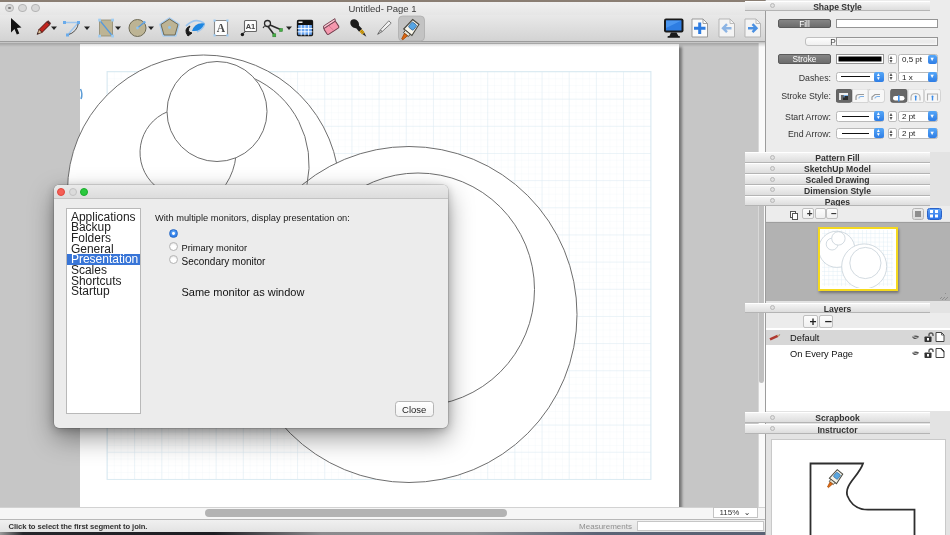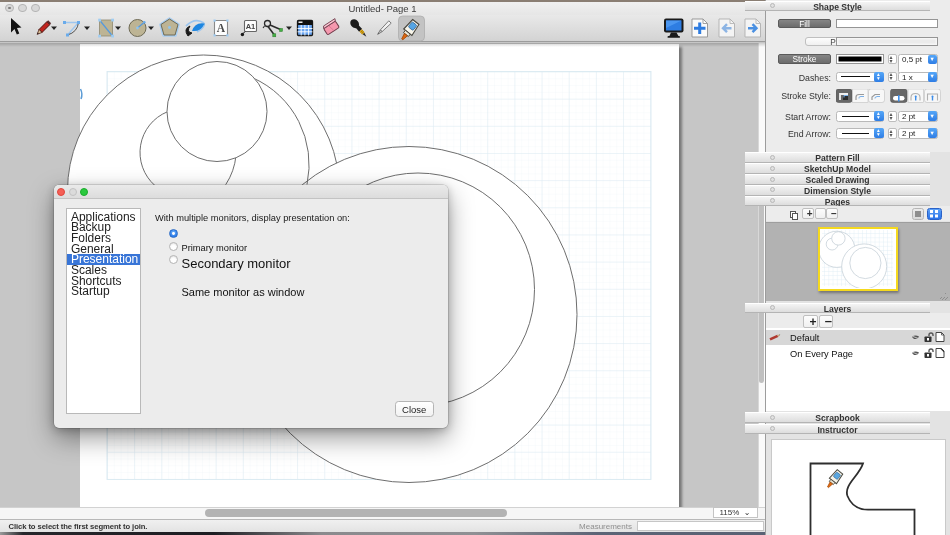--- a/index.html
+++ b/index.html
@@ -226,21 +226,21 @@
   <div class="abs" style="left:12.9px;top:23px;width:74.6px;height:206px;background:#fff;border:1px solid #b9b9b9;box-sizing:border-box;font-size:12px;color:#222;">
     <div style="padding:2.5px 0 0 3.5px;line-height:10.7px;">Applications<br>Backup<br>Folders<br>General<br><span style="display:block;background:#3875d7;color:#fff;margin-left:-4px;padding-left:4px;">Presentation</span>Scales<br>Shortcuts<br>Startup</div>
   </div>
   <div class="abs" style="left:101.5px;top:27.5px;font-size:9.3px;color:#1a1a1a;">With multiple monitors, display presentation on:</div>
   <div class="abs" style="left:115.5px;top:43.7px;width:9.2px;height:9.2px;border-radius:50%;background:radial-gradient(circle at 50% 35%,#6db2fc,#2e7ce8 70%);border:0.5px solid #2a6cc8;box-sizing:border-box;"></div>
   <div class="abs" style="left:118.7px;top:46.9px;width:2.8px;height:2.8px;border-radius:50%;background:#fff;"></div>
   <div class="abs" style="left:115.5px;top:57px;width:9.2px;height:9.2px;border-radius:50%;background:#fff;border:0.5px solid #b2b2b2;box-sizing:border-box;box-shadow:inset 0 1px 1.5px rgba(0,0,0,0.12);"></div>
   <div class="abs" style="left:115.5px;top:70.3px;width:9.2px;height:9.2px;border-radius:50%;background:#fff;border:0.5px solid #b2b2b2;box-sizing:border-box;box-shadow:inset 0 1px 1.5px rgba(0,0,0,0.12);"></div>
   <div class="abs" style="left:128px;top:61px;font-size:11px;color:#111;margin-top:40px;">Same monitor as window</div>
   <div class="abs" style="left:128px;top:57.8px;font-size:9.3px;color:#111;">Primary monitor</div>
-  <div class="abs" style="left:128px;top:71.1px;font-size:13px;color:#111;">Secondary monitor</div>
+  <div class="abs" style="left:128px;top:71.1px;font-size:10px;color:#111;">Secondary monitor</div>
   <div class="abs" style="left:341px;top:215.5px;width:39.5px;height:16.5px;background:linear-gradient(#fff,#f2f2f2);border:0.5px solid #b4b4b4;border-radius:3.5px;box-sizing:border-box;text-align:center;font-size:9.5px;color:#222;line-height:15px;">Close</div>
 </div>
 
 <div class="abs" style="left:765.5px;top:0;width:184.5px;height:152px;background:#ececec;"></div>
 <div class="abs hdr" style="top:0.5px;">Shape Style</div>
 <div class="abs hcir" style="top:3px;"></div>
 <div class="abs darkbtn" style="left:778px;top:19px;width:53px;height:9px;font-size:8.3px;line-height:8.5px;">Fill</div>
 <div class="abs swatch" style="left:836px;top:19px;width:101.5px;height:9px;box-shadow:inset 0 0 0 1.5px #fff;"></div>
 <div class="abs litebtn" style="left:778px;top:36.5px;width:53px;height:9px;font-size:8.3px;line-height:8.5px;">Pattern</div>
 <div class="abs swatch" style="left:836px;top:36.5px;width:101.5px;height:9px;background:#ebebeb;box-shadow:inset 0 0 0 1.5px #f6f6f6;"></div>

